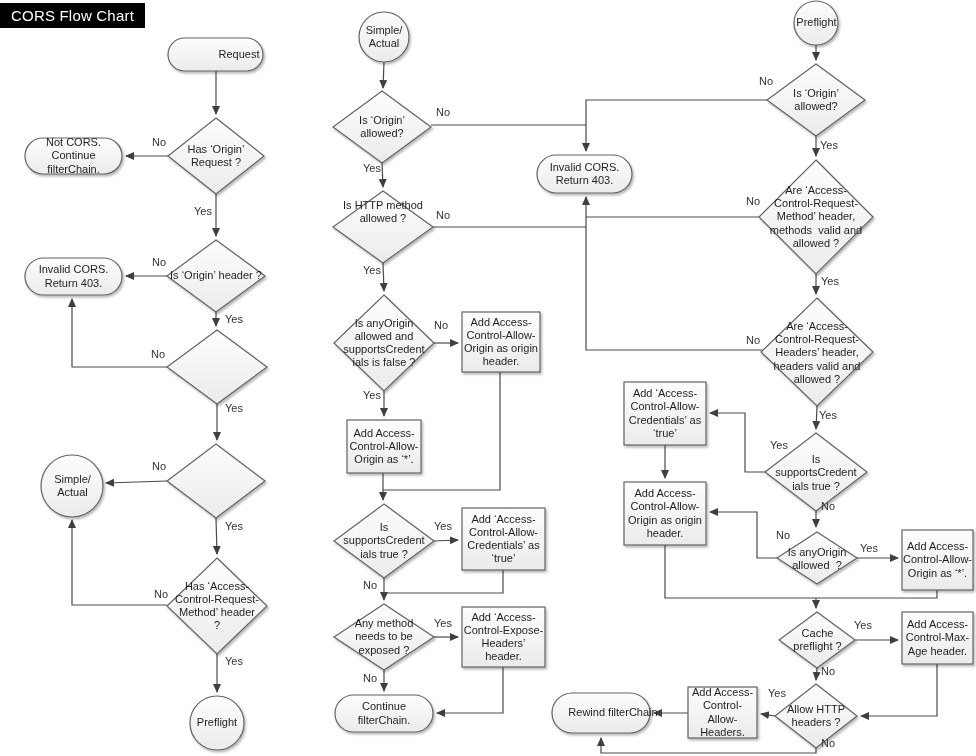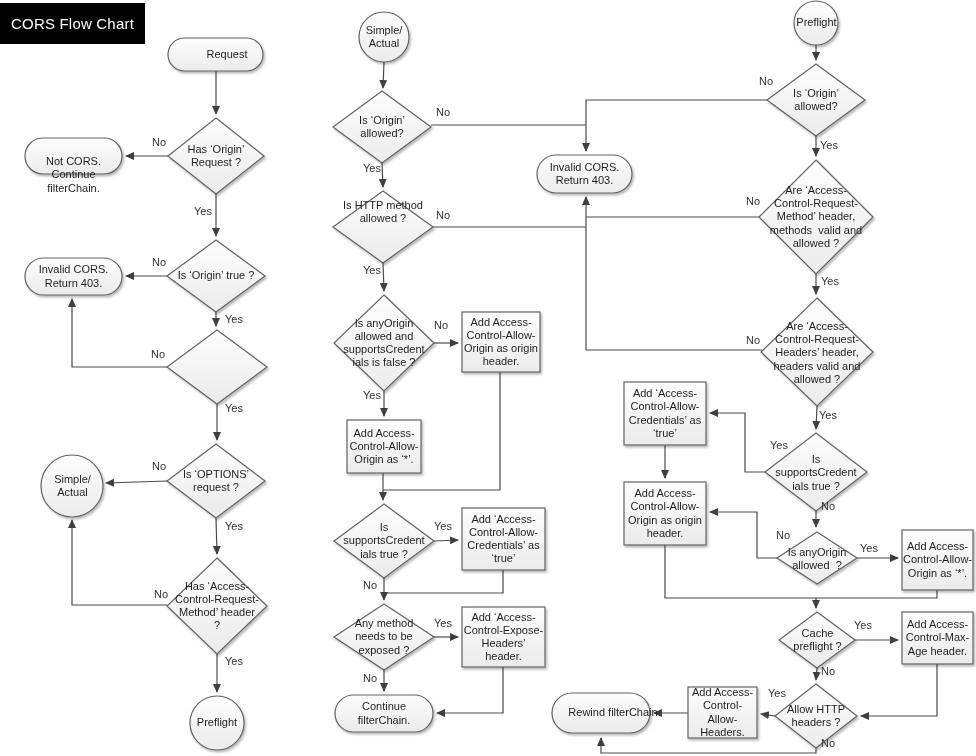--- a/index.html
+++ b/index.html
@@ -6,21 +6,21 @@
   .stage{position:relative;width:976px;height:756px;background:#ffffff;
          font-family:"Liberation Sans",sans-serif;overflow:hidden;}
   svg.diagram{position:absolute;left:0;top:0;}
   .shape{fill:url(#nodeGrad);stroke:#636363;stroke-width:1.2;filter:url(#ds);}
   .edge{fill:none;stroke:#4a4a4a;stroke-width:1.2;}
   .nlabel{position:absolute;display:flex;align-items:center;justify-content:center;
           text-align:center;white-space:pre-wrap;font-size:11px;line-height:1.2;
           color:#1f1f1f;pointer-events:none;}
   .elabel{position:absolute;font-size:11px;color:#333333;pointer-events:none;}
   .title-box{position:absolute;left:0;top:3px;background:#000000;color:#ffffff;
-             font-size:15px;padding:12px 11px;letter-spacing:.2px;}
+             font-size:15px;padding:4px 11px;letter-spacing:.2px;}
 </style>
 </head>
 <body>
 
 <div class="stage">
 
   <svg class="diagram" width="976" height="756" viewBox="0 0 976 756">
     <defs>
       <linearGradient id="nodeGrad" x1="0" y1="0" x2="0" y2="1">
         <stop offset="0" stop-color="#fdfdfd"></stop>
@@ -118,30 +118,28 @@
     <rect class="shape" x="902" y="530" width="71" height="60"></rect>
     <polygon class="shape" points="817,612 855,640 817,668 779,640"></polygon>
     <rect class="shape" x="902" y="612" width="71" height="52"></rect>
     <polygon class="shape" points="816,684 857,716 816,748 775,716"></polygon>
     <rect class="shape" x="688" y="687" width="69" height="51"></rect>
     <rect class="shape" x="552" y="693" width="98" height="40" rx="20"></rect>
   </svg>
 
   <div class="title-box">CORS Flow Chart</div>
 
-  <div class="nlabel" style="left:168px;top:38px;width:118px;height:33px;">Request</div>
+  <div class="nlabel" style="left:168px;top:38px;width:118px;height:33px;padding-left:12px;">Request</div>
   <div class="nlabel" style="left:172px;top:136px;width:88px;height:40px;">Has ‘Origin’
 Request ?</div>
-  <div class="nlabel" style="left:27px;top:140px;width:93px;height:32px;margin-top:19px;">Not CORS. Continue
+  <div class="nlabel" style="left:27px;top:140px;width:93px;height:32px;">Not CORS. Continue
 filterChain.</div>
-  <div class="nlabel" style="left:170px;top:262px;width:92px;height:28px;">Is ‘Origin’ true ?</div>
+  <div class="nlabel" style="left:170px;top:262px;width:92px;height:28px;">Is ‘Origin’ header ?</div>
   <div class="nlabel" style="left:27px;top:260px;width:93px;height:33px;">Invalid CORS.
 Return 403.</div>
-  <div class="nlabel" style="left:170px;top:461px;width:92px;height:40px;">Is ‘OPTIONS’
-request ?</div>
   <div class="nlabel" style="left:42px;top:458px;width:61px;height:56px;">Simple/
 Actual</div>
   <div class="nlabel" style="left:167px;top:576px;width:100px;height:60px;">Has ‘Access-
 Control-Request-
 Method’ header
 ?</div>
   <div class="nlabel" style="left:190px;top:710px;width:54px;height:26px;">Preflight</div>
 
   <div class="nlabel" style="left:359px;top:10px;width:50px;height:54px;">Simple/
 Actual</div>

